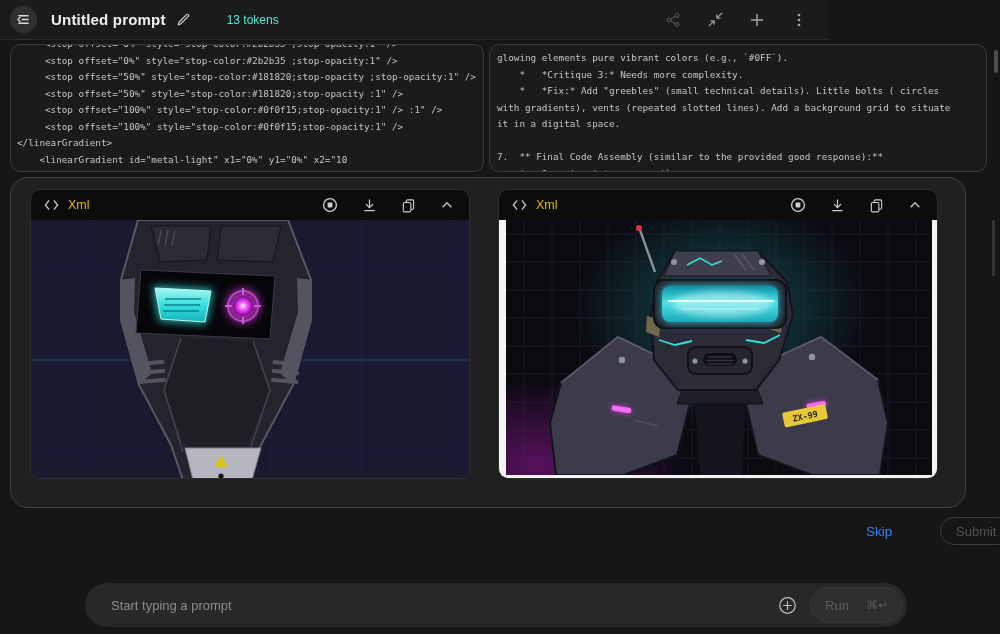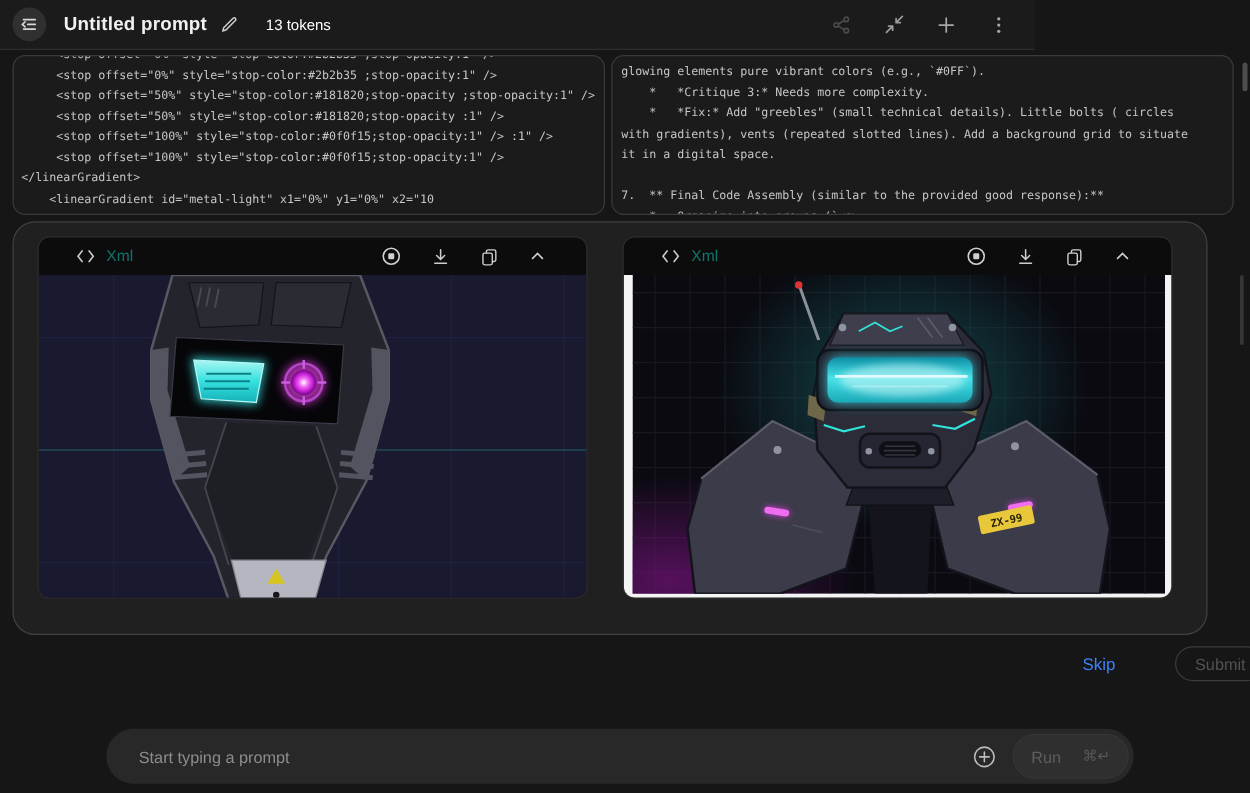--- a/index.html
+++ b/index.html
@@ -10,38 +10,38 @@
     -webkit-font-smoothing:antialiased;
   }
   
   .topbar { position:absolute; left:0; top:0; width:828px; height:40px;
     background:#1b1b1b; border-bottom:1px solid #2d2d2d;
     display:flex; align-items:center; }
   .nav-toggle { width:27px; height:27px; margin-left:10px; border-radius:50%;
     background:#303030; display:flex; align-items:center; justify-content:center; cursor:pointer; }
   .title { margin-left:14px; color:#f1f1f1; font-size:15px; font-weight:bold; letter-spacing:.2px; }
   .edit-ic { margin-left:10px; display:flex; cursor:pointer; }
-  .tokens { margin-left:22px; color:#ffffff; font-size:12px; }
+  .tokens { margin-left:36px; color:#5eead4; font-size:12px; }
   .tb-right { margin-left:auto; display:flex; align-items:center; gap:16px; padding-right:16px; }
   .tb-ic { width:26px; height:26px; display:flex; align-items:center; justify-content:center; cursor:pointer; }
   
   .panel { position:absolute; background:#1b1b1b; border:1px solid #3a3a3a; border-radius:10px; overflow:hidden; }
   .panel-left  { left:10px;  top:44px; width:474px; height:128px; padding:0 6px; }
   .panel-right { left:489px; top:44px; width:498px; height:128px; padding:5px 7px 0 7px; }
   .code { font-family:"DejaVu Sans Mono", monospace; font-size:9.3px; line-height:16.5px; color:#c6c6c6; }
   .panel-left .code { margin-top:-9px; }
   .line { white-space:pre; min-height:16.5px; overflow:hidden; }
   .scroll-thumb { position:absolute; background:#4d4d4d; border-radius:2px; }
   
   .outer-card { position:absolute; left:10px; top:177px; width:956px; height:331px;
     background:#202020; border:1px solid #414141; border-radius:18px; }
   .xml-card { position:absolute; top:11px; width:440px; height:290px;
     background:#0c0c0c; border:1px solid #2e2e2e; border-radius:10px; overflow:hidden; }
   .xml-card.lft { left:19px; } .xml-card.rgt { left:487px; }
-  .card-head { height:30px; display:flex; align-items:center; padding:0 30px; color:#0f766e; }
+  .card-head { height:30px; display:flex; align-items:center; padding:0 13px; color:#eab308; }
   .card-lang { font-size:12.5px; margin-left:9px; font-weight:500; }
   .card-icons { margin-left:auto; display:flex; align-items:center; gap:21px; }
   .card-ic { width:18px; height:18px; display:flex; align-items:center; justify-content:center; cursor:pointer; }
   .render { position:relative; width:440px; height:260px; }
   .render-white { background:#f4f4f4; }
   
   .skip-btn { position:absolute; left:858px; top:520px; color:#3b82f6; font-size:13.5px;
     font-weight:500; cursor:pointer; padding:4px 8px; }
   .submit-btn { position:absolute; left:940px; top:517px; height:28px; padding:0 15px;
     border:1px solid #3b3b3b; border-radius:15px; background:transparent; color:#525252;

